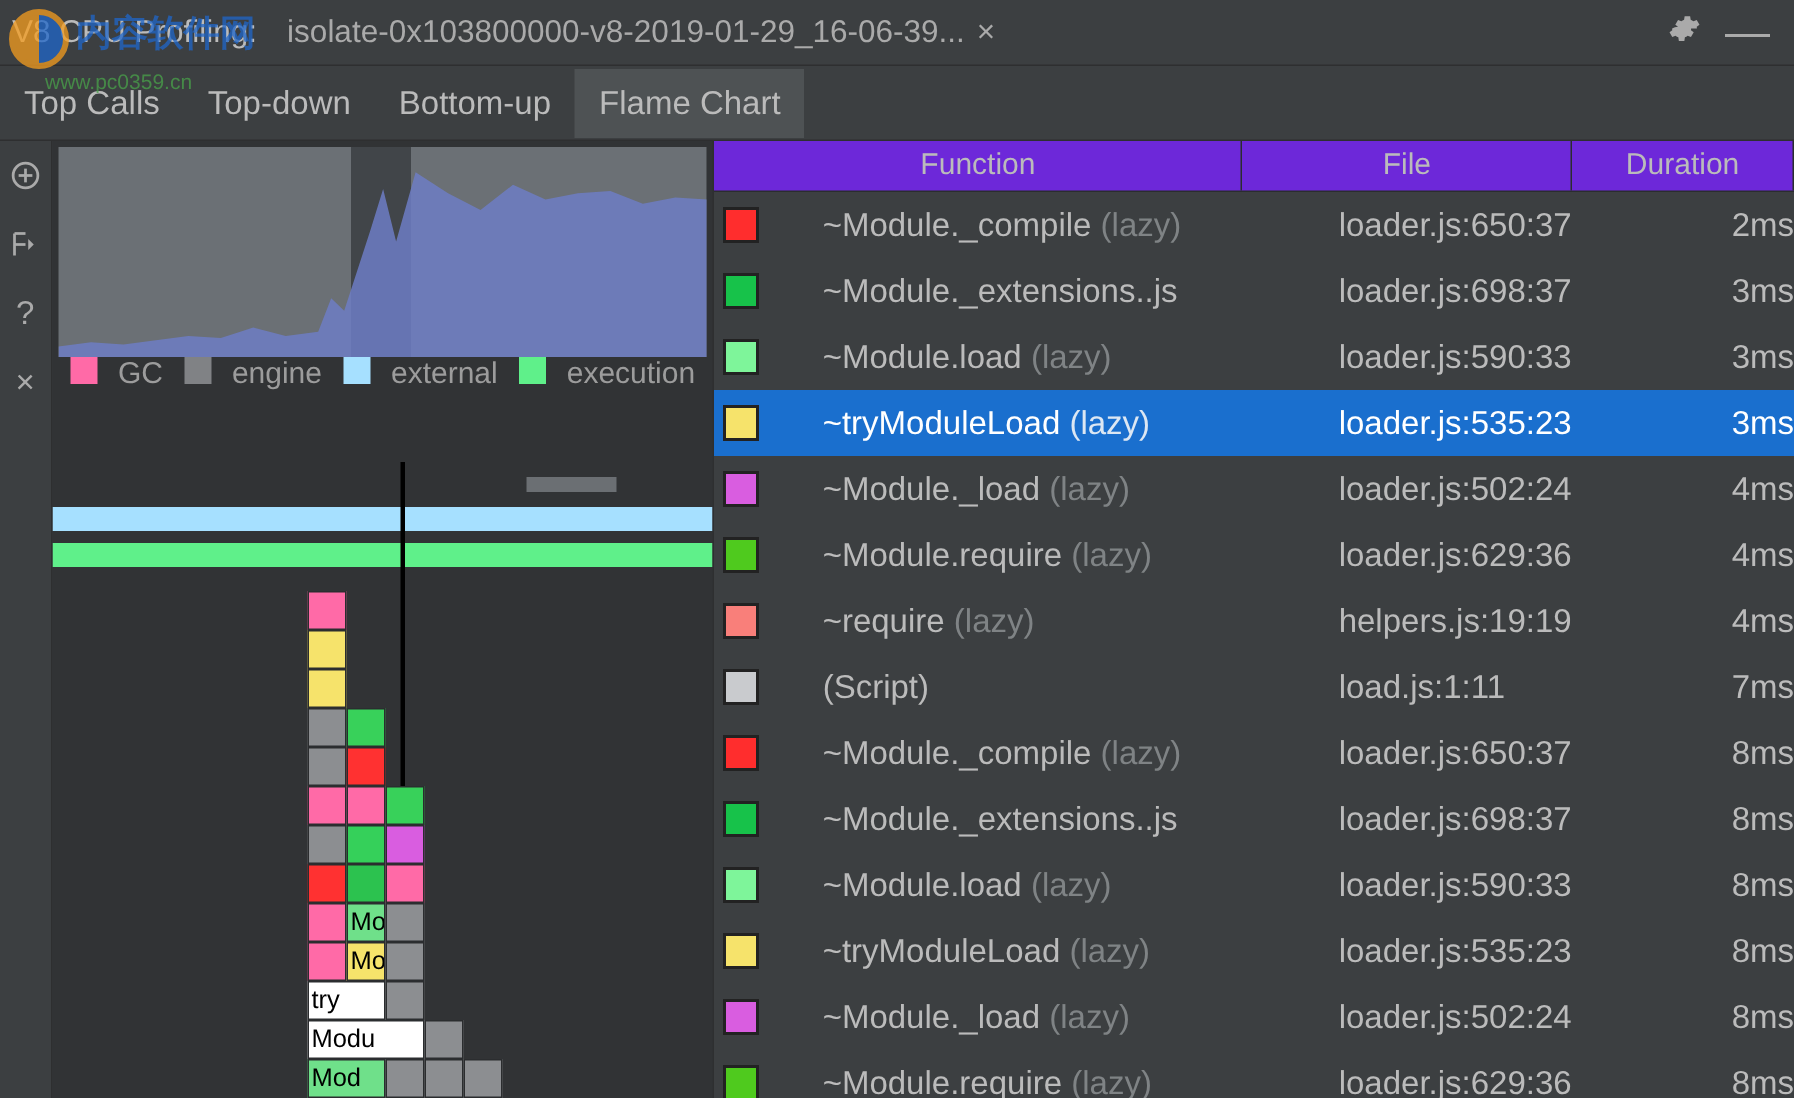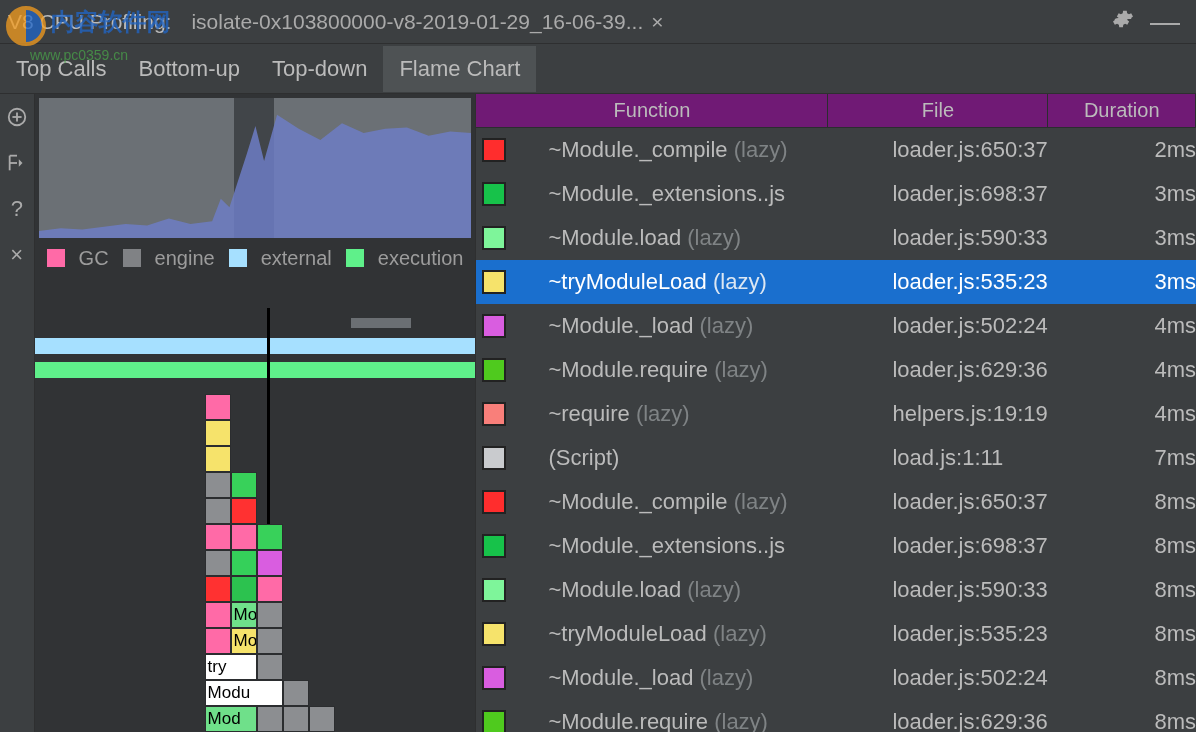--- a/index.html
+++ b/index.html
@@ -61,21 +61,21 @@
   }
   .overview {
     height: 140px;
     background:#6b7075;
     position:relative;
     margin: 4px 4px 0 4px;
   }
   .overview .dark { position:absolute; top:0; left:195px; width:40px; height:100%; background:#414549;}
   .overview svg.wave { position:absolute; bottom:0; left:0; width:100%; height:100%;}
   .legend {
-    height:40px; display:flex; align-items:center; gap:14px;
+    height:40px; display:flex; gap:14px;
     padding: 0 12px; font-size:20px; color:#9c9c9c;
   }
   .legend .sw { width:18px; height:18px; display:inline-block;}
   .flame-area {
     flex:1; position:relative; background:#313335; overflow:hidden;
   }
   .timeline-bars { position:absolute; top:60px; left:0; right:0;}
   .bar { position:absolute; height:16px;}
   .vline { position:absolute; top:30px; bottom:0; left:232px; width:3px; background:#000;}
   .mini-slider{ position:absolute; top:40px; left:316px; width:60px; height:10px; background:#6b6f73;}
@@ -84,21 +84,21 @@
   .fcell { width:26px; height:26px; border:1px solid #2b2d2f;}
   .flabel{ height:26px; font-size:17px; background:#fff; color:#000; border:1px solid #2b2d2f; padding:1px 2px; display:flex; align-items:center; overflow:hidden;}
 
   .right-pane {
     flex:1;
     background:#3c3f41;
     display:flex; flex-direction:column;
     font-size:22px;
   }
   .thead {
-    display:flex; height:34px; background:#701a75; border-bottom:1px solid #2b2d2f;
+    display:flex; height:34px; background:#6d28d9; border-bottom:1px solid #2b2d2f;
     color:#bbb; font-size:20px;
   }
   .thead div { display:flex; align-items:center; justify-content:center; border-right:1px solid #2b2d2f;}
   .col-fn { width:352px;}
   .col-file{ width:220px;}
   .col-dur{ flex:1;}
   .tbody { flex:1; overflow:hidden;}
   .trow {
     display:flex; height:44px; align-items:center;
     padding-left:6px; cursor:pointer;
@@ -138,22 +138,22 @@
   <span class="gear-btn">
     <svg viewBox="0 0 24 24">
         <path d="M12 8a4 4 0 100 8 4 4 0 000-8zm9 4a7.9 7.9 0 00-.1-1.2l2-1.6-2-3.4-2.4 1a8 8 0 00-2-1.2l-.4-2.6h-4l-.4 2.6a8 8 0 00-2 1.2l-2.4-1-2 3.4 2 1.6A7.9 7.9 0 003 12c0 .4 0 .8.1 1.2l-2 1.6 2 3.4 2.4-1c.6.5 1.3.9 2 1.2l.4 2.6h4l.4-2.6a8 8 0 002-1.2l2.4 1 2-3.4-2-1.6c.1-.4.1-.8.1-1.2z"></path>
       </svg>
   </span>
   <span class="min-btn" style="font-size:30px;">—</span>
 </div>
 
 <div class="tabs" id="tabs">
     <div class="tab">Top Calls</div>
+    <div class="tab">Top-down</div>
     <div class="tab">Bottom-up</div>
-    <div class="tab">Top-down</div>
     <div class="tab active">Flame Chart</div>
   </div>
 
 <div class="main">
   <div class="gutter">
     <div class="ic">
         <svg viewBox="0 0 24 24">
           <circle cx="12" cy="12" r="9"></circle>
           <line x1="12" y1="7" x2="12" y2="17"></line>
           <line x1="7" y1="12" x2="17" y2="12"></line>

